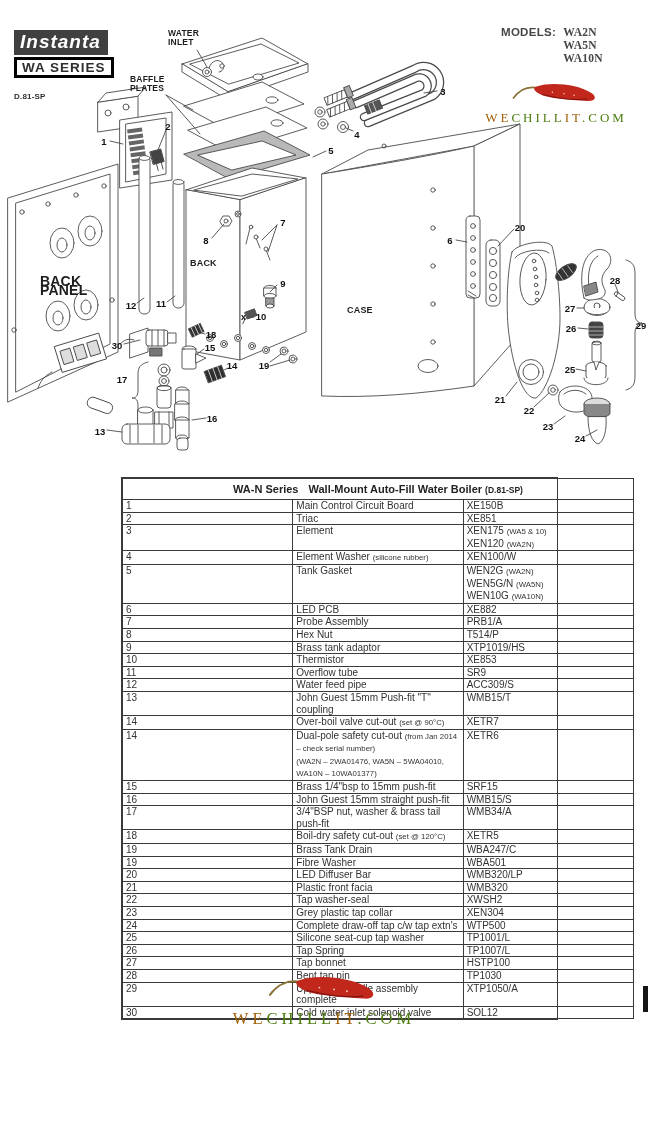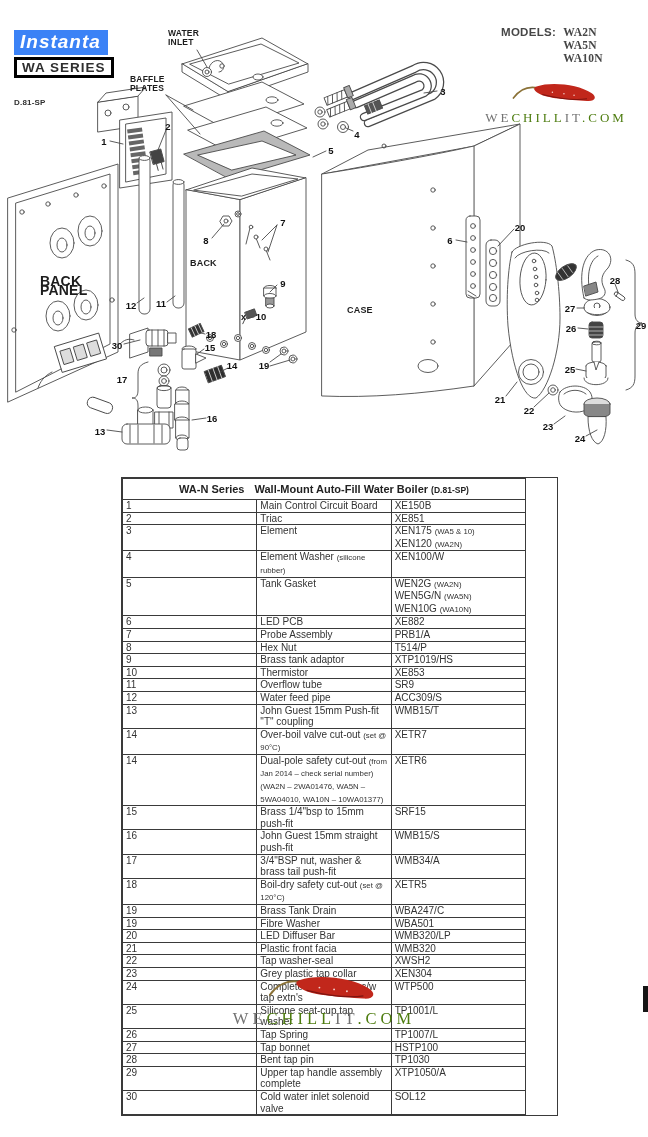--- a/index.html
+++ b/index.html
@@ -1,48 +1,48 @@
 <!DOCTYPE html>
 <html><head>
 <meta charset="utf-8">
 <style>
   html,body{margin:0;padding:0;background:#888;}
   .page{position:relative;width:648px;height:1137px;background:#fff;overflow:hidden;
         font-family:"Liberation Sans",sans-serif;color:#2f2f2f;margin:0 auto;}
   
   .brand{position:absolute;left:14px;top:30px;width:110px;}
-  .brand .main{display:block;background:#3b82f6;color:#fff;font-weight:bold;font-style:italic;
+  .brand .main{display:block;background:#404040;color:#fff;font-weight:bold;font-style:italic;
         font-size:19px;line-height:23px;padding:0 8px 2px 6px;letter-spacing:1px;width:80px;text-align:center;}
   .brand .sub{display:inline-block;border:3px solid #000;font-weight:bold;font-size:13.5px;
         line-height:15px;padding:0 5px;margin-top:2px;letter-spacing:1px;}
-  .brand .code{display:block;font-size:8px;font-weight:bold;margin-top:20px;letter-spacing:0.2px;}
+  .brand .code{display:block;font-size:8px;font-weight:bold;margin-top:14px;letter-spacing:0.2px;}
   
   .models{position:absolute;left:501px;top:26px;display:flex;gap:7px;font-weight:bold;
         font-size:11.5px;line-height:13px;color:#464646;letter-spacing:0.3px;}
   .models .items{display:flex;flex-direction:column;font-family:Liberation Serif, serif;}
   
   .wlogo{position:absolute;text-align:center;}
   .wlogo .txt{font-family:"Liberation Serif",serif;white-space:nowrap;}
-  .wlogo .red{color:#737373;} .wlogo .dk{color:#4d7c0f;}
+  .wlogo .red{color:#a16207;} .wlogo .dk{color:#4d7c0f;}
   .wlogo-top{left:468px;top:80px;width:176px;}
   .wlogo-top .txt{font-size:13px;letter-spacing:3px;}
   .wlogo-top svg{width:104px;height:26px;}
   .wlogo-bottom{left:164px;top:972px;width:320px;}
   .wlogo-bottom .txt{font-size:16.5px;letter-spacing:4px;}
   .wlogo-bottom svg{width:132px;height:33px;}
   
   .diagram{position:absolute;left:0;top:0;width:648px;height:470px;}
   .dlabel{position:absolute;font-size:8.5px;font-weight:bold;color:#1d1d1d;line-height:9px;
         text-align:left;letter-spacing:0.2px;}
   .callout{position:absolute;transform:translate(-50%,-50%);font-size:9.5px;font-weight:bold;color:#111;}
   .xmark{position:absolute;font-size:9px;font-weight:bold;color:#111;}
   
   .table-wrap{position:absolute;left:121px;top:477px;width:437px;border:1.5px solid #3a3a3a;
         background:#fff;box-sizing:border-box;}
-  table.parts{border-collapse:collapse;width:404px;table-layout:fixed;}
+  table.parts{border-collapse:collapse;width:512px;table-layout:fixed;}
   table.parts th,table.parts td{border:1px solid #3a3a3a;padding:0 3px;vertical-align:top;text-align:left;}
   tr.title-row th{border:1px solid #3a3a3a;text-align:center;font-size:11px;font-weight:bold;
         height:20px;vertical-align:middle;color:#222;}
   tr.title-row .tsm{font-size:8.5px;font-weight:bold;}
   tr.title-row .tgap{display:inline-block;width:10px;}
   tr.head-row th{font-size:10px;font-weight:normal;color:#333;line-height:11.5px;height:26px;}
   .c-no{width:42px;} .c-desc{width:278px;} .c-part{width:96px;}
   table.parts td{font-size:10px;line-height:11.6px;color:#333;}
   table.parts td .sm{font-size:7.8px;}
   .edgemark{position:absolute;right:0;top:986px;width:5px;height:26px;background:#151515;}

